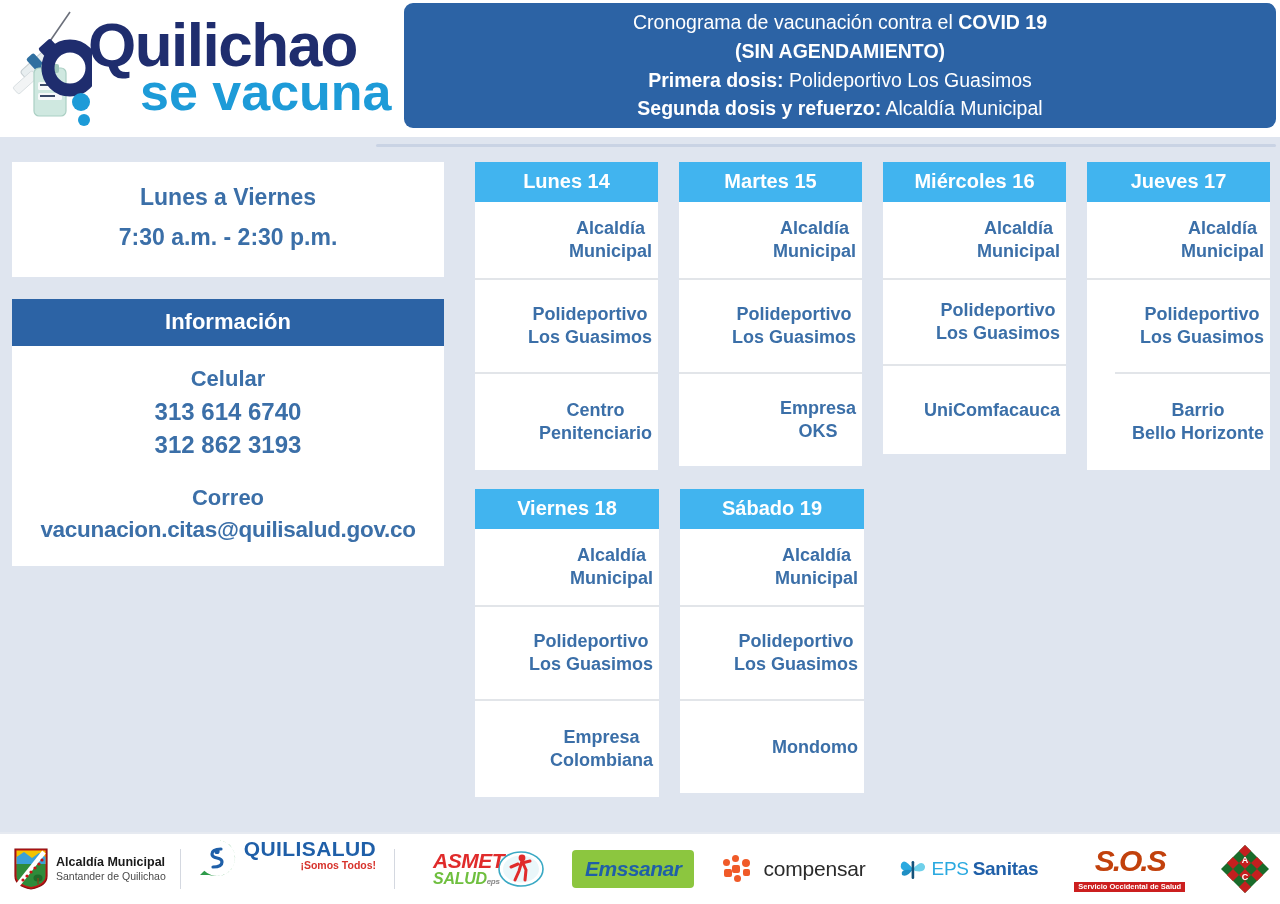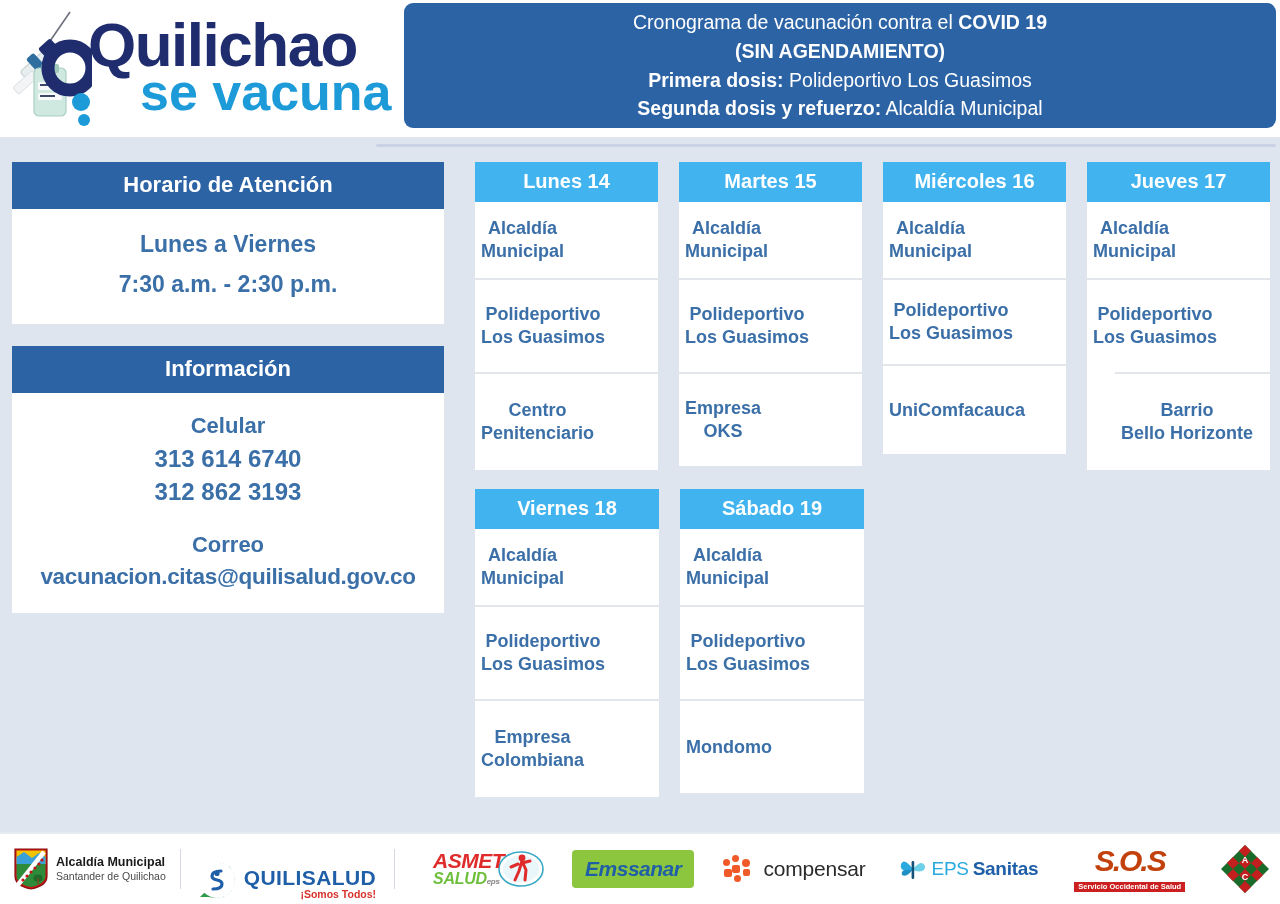--- a/index.html
+++ b/index.html
@@ -95,21 +95,21 @@
   }
   .day-head {
     background: #41b4ef; color: #ffffff;
     font-size: 20px; font-weight: 700;
     text-align: center; padding: 8px 4px 9px;
   }
   .slot {
     color: #3b6fa8; font-size: 18px; font-weight: 700;
     text-align: center; line-height: 1.28;
     padding: 15px 6px;
-    display: flex; align-items: center; justify-content: flex-start;
+    display: flex; align-items: center; justify-content: flex-end;
   }
   .slot + .slot { border-top: 2px solid #e2e5e9; }
   .slot .ln { display: block; }
 
   
   .h-a .slot:nth-child(2) { min-height: 72px; }
   .h-a .slot:nth-child(3) { min-height: 94px; }
   .h-a .slot:nth-child(4) { min-height: 98px; }
 
   .h-b .slot:nth-child(2) { min-height: 72px; }
@@ -138,21 +138,21 @@
   }
   .f-sep { width: 1px; height: 40px; background: #d4d8e0; flex: 0 0 auto; }
 
   
   .alc { display: flex; align-items: center; gap: 8px; padding-left: 14px; }
   .alc-txt { line-height: 1.2; }
   .alc-t1 { font-size: 12.5px; font-weight: 700; color: #1a1a1a; white-space: nowrap; }
   .alc-t2 { font-size: 10.5px; color: #4a4a4a; white-space: nowrap; }
 
   
-  .qs { display: flex; align-items: flex-end; gap: 7px; }
+  .qs { display: flex; align-items: flex-start; gap: 7px; }
   .qs-txt { line-height: 1.05; }
   .qs-t1 { font-size: 21px; font-weight: 800; color: #1f5fa8; letter-spacing: 0.4px; }
   .qs-t2 { font-size: 10.5px; font-weight: 700; color: #d7322b; text-align: right; }
 
   
   .ems {
     background: #8cc63f; border-radius: 4px;
     padding: 7px 13px;
     font-size: 21px; font-weight: 800; font-style: italic;
     color: #1f5fa8; letter-spacing: -0.5px;
@@ -218,21 +218,20 @@
       <div class="banner-line"><b>Primera dosis:</b><span> Polideportivo Los Guasimos</span></div>
       <div class="banner-line"><b>Segunda dosis y refuerzo:</b><span> Alcaldía Municipal</span></div>
     </div>
   </div>
 
   <div class="hrule"></div>
 
   <div class="leftcol">
 
     <div class="panel">
-      <div class="panel-head">Horario de Atención</div>
       <div class="panel-body">
         <div class="big">Lunes a Viernes</div>
         <div class="big">7:30 a.m. - 2:30 p.m.</div>
       </div>
     </div>
 
     <div class="panel">
       <div class="panel-head">Información</div>
       <div class="panel-body">
         <div class="lbl">Celular</div>

